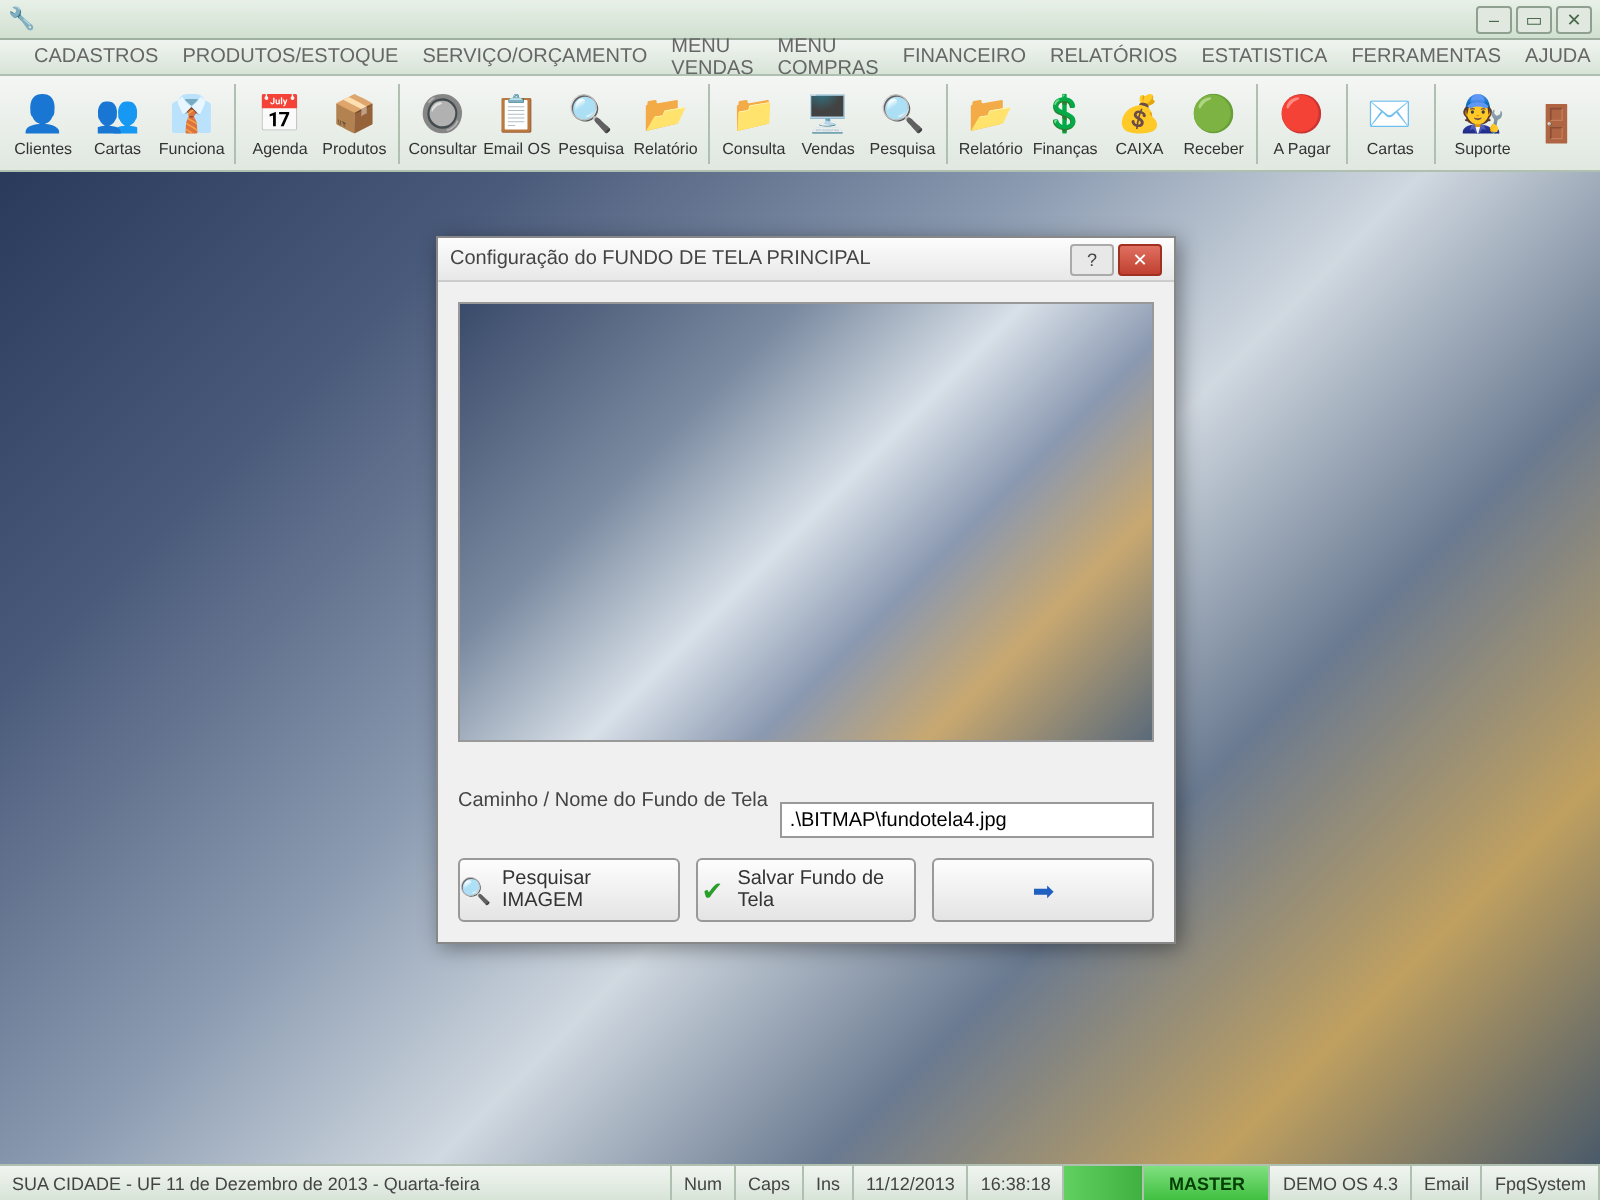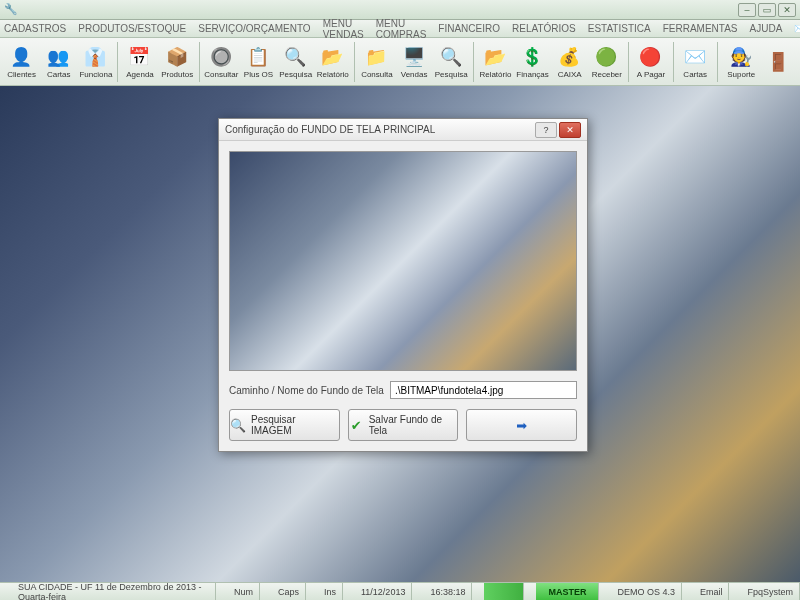--- a/index.html
+++ b/index.html
@@ -3,47 +3,47 @@
 <meta charset="utf-8">
 <style>
 * { margin: 0; padding: 0; box-sizing: border-box; font-family: Tahoma, sans-serif; }
 body { width: 800px; height: 600px; overflow: hidden; background: #d4e4d4; position: relative; }
 
 .titlebar { height: 20px; background: linear-gradient(#e8f0e8,#d0e0d0); border-bottom: 1px solid #a0b0a0; display: flex; align-items: center; padding: 0 4px; font-size: 10px; color: #4a6a4a; }
 .titlebar .app-icon { width: 14px; height: 14px; margin-right: 4px; display: inline-flex; align-items: center; justify-content: center; font-size: 11px; }
 .titlebar .win-controls { margin-left: auto; display: flex; gap: 2px; }
 .titlebar .win-btn { width: 18px; height: 14px; background: #e0e8e0; border: 1px solid #90a090; border-radius: 2px; font-size: 9px; display: flex; align-items: center; justify-content: center; cursor: pointer; }
 
-.menubar { height: 18px; background: linear-gradient(#f0f4f0,#d8e4d8); border-bottom: 1px solid #b0c0b0; display: flex; align-items: center; padding: 0 4px; font-size: 10px; color: #666; gap: 12px; }
+.menubar { height: 18px; background: linear-gradient(#f0f4f0,#d8e4d8); border-bottom: 1px solid #b0c0b0; display: flex; align-items: center; padding: 0 17px; font-size: 10px; color: #666; gap: 12px; }
 .menubar span { cursor: pointer; }
 .menubar .email { margin-left: auto; display: flex; align-items: center; gap: 3px; color: #333; font-weight: bold; }
 
 .toolbar { height: 48px; background: linear-gradient(#f4f6f4,#e0e8e0); border-bottom: 1px solid #b0c0b0; display: flex; align-items: center; padding: 2px 4px; gap: 2px; }
 .tool-btn { display: flex; flex-direction: column; align-items: center; justify-content: center; width: 36px; height: 44px; cursor: pointer; border-radius: 3px; font-size: 8px; color: #333; }
 .tool-btn .ico { width: 26px; height: 26px; display: flex; align-items: center; justify-content: center; font-size: 18px; }
 .tool-sep { width: 1px; height: 40px; background: #b0c0b0; margin: 0 2px; }
 .tool-spacer { flex: 1; }
 
 .desktop { position: absolute; top: 86px; left: 0; right: 0; bottom: 18px; background: linear-gradient(135deg,#2a3a5a 0%,#4a5a7a 20%,#8a9ab0 40%,#d0d8e0 55%,#6a7a90 70%,#c0a060 85%,#4a5a6a 100%); overflow: hidden; padding-left: 25px; }
 
 .dialog { position: absolute; left: 218px; top: 32px; width: 370px; background: #f0f0f0; border: 1px solid #888; box-shadow: 2px 2px 10px rgba(0,0,0,0.4); }
 .dialog-title { height: 22px; background: linear-gradient(#fdfdfd,#e8e8e8); border-bottom: 1px solid #ccc; display: flex; align-items: center; padding: 0 6px; font-size: 10px; color: #444; }
 .dialog-title .dcontrols { margin-left: auto; display: flex; gap: 2px; }
 .dialog-title .dbtn { width: 22px; height: 16px; border: 1px solid #aaa; border-radius: 2px; font-size: 9px; display: flex; align-items: center; justify-content: center; cursor: pointer; background: #e8e8e8; }
 .dialog-title .dbtn.close { background: linear-gradient(#e07060,#c04030); color: #fff; border-color: #a03020; }
 .dialog-body { padding: 10px; }
 .preview { width: 100%; height: 220px; border: 1px solid #999; background: linear-gradient(135deg,#3a4a6a 0%,#7a8aa0 30%,#d8e0e8 50%,#8a98b0 65%,#c8a870 80%,#5a6a7a 100%); margin-bottom: 10px; }
 .path-row { display: flex; align-items: center; gap: 6px; margin-bottom: 10px; font-size: 10px; color: #444; }
-.path-row input { flex: 1; height: 18px; border: 1px solid #999; padding: 0 4px; font-size: 10px; background: #fff; }
+.path-row input { flex: 1; height: 18px; border: 1px solid #999; padding: 0 4px; font-size: 10px; background: #fff; margin-top: 20px; }
 .btn-row { display: flex; gap: 8px; }
 .dlg-btn { flex: 1; height: 32px; border: 1px solid #999; border-radius: 3px; background: linear-gradient(#fdfdfd,#e4e4e4); display: flex; align-items: center; justify-content: center; gap: 5px; font-size: 10px; color: #333; cursor: pointer; }
 .dlg-btn .bico { width: 16px; height: 16px; display: flex; align-items: center; justify-content: center; font-size: 13px; }
 
 .statusbar { position: absolute; bottom: 0; left: 0; right: 0; height: 18px; background: linear-gradient(#f0f4f0,#d8e4d8); border-top: 1px solid #b0c0b0; display: flex; align-items: center; font-size: 9px; color: #444; }
-.statusbar .cell { padding: 0 6px; border-right: 1px solid #b0c0b0; height: 100%; display: flex; align-items: center; margin-left: 12px; }
+.statusbar .cell { padding: 0 6px; border-right: 1px solid #b0c0b0; height: 100%; display: flex; align-items: center; }
 .statusbar .master { background: linear-gradient(#80e080,#40c040); color: #064006; font-weight: bold; padding: 0 12px; }
 </style>
 </head>
 <body>
 
 <div class="titlebar">
   <span class="app-icon">🔧</span>
   <div class="win-controls">
     <div class="win-btn">–</div>
     <div class="win-btn">▭</div>
@@ -89,21 +89,21 @@
       <div class="ico">📦</div>
       <div>Produtos</div>
     </div>
     <div class="tool-sep"></div>
     <div class="tool-btn">
       <div class="ico">🔘</div>
       <div>Consultar</div>
     </div>
     <div class="tool-btn">
       <div class="ico">📋</div>
-      <div>Plus OS</div>
+      <div>Email OS</div>
     </div>
     <div class="tool-btn">
       <div class="ico">🔍</div>
       <div>Pesquisa</div>
     </div>
     <div class="tool-btn">
       <div class="ico">📂</div>
       <div>Relatório</div>
     </div>
     <div class="tool-sep"></div>

